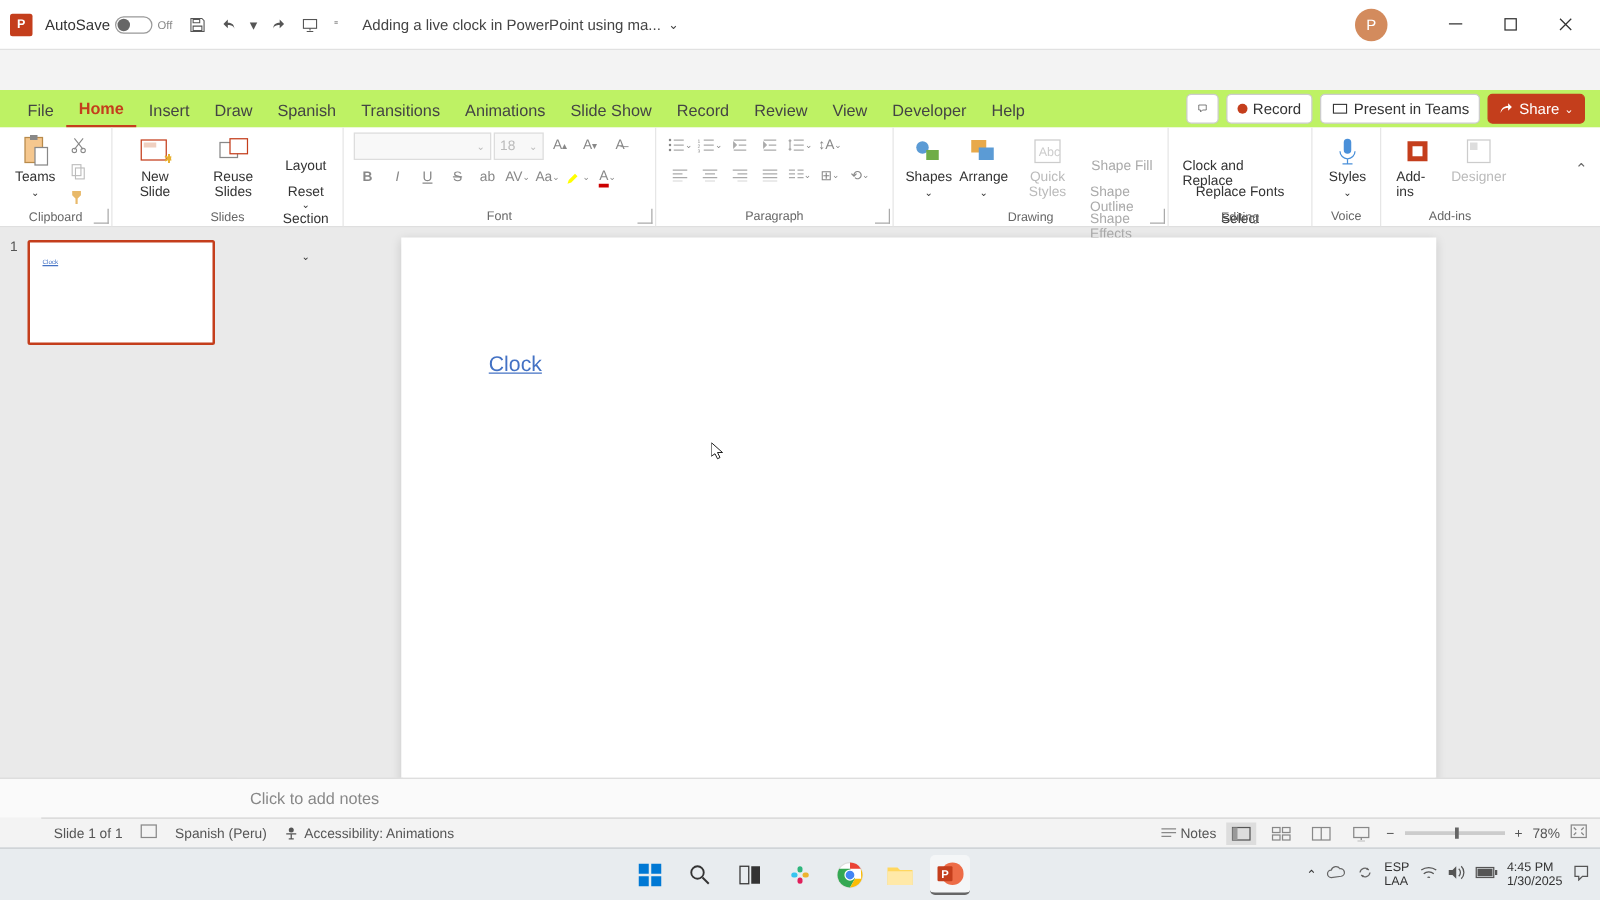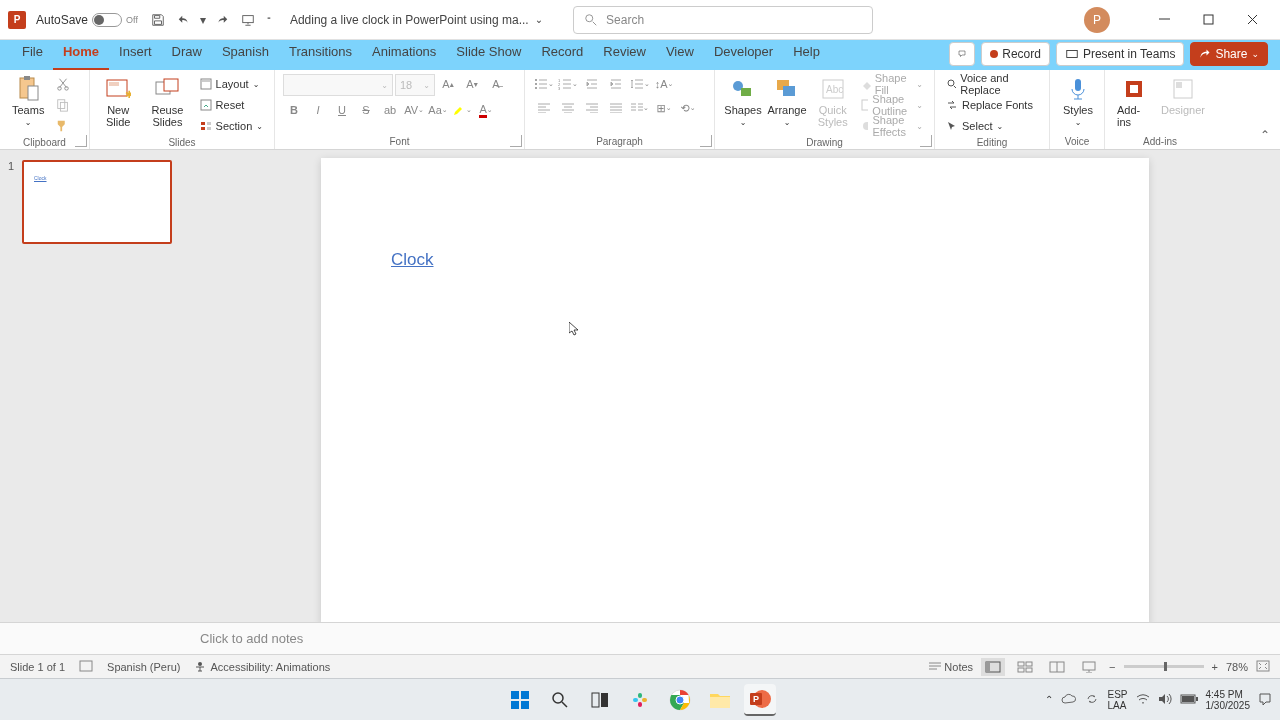--- a/index.html
+++ b/index.html
@@ -15,37 +15,37 @@
 .qat-btn { width: 24px; height: 24px; display: flex; align-items: center; justify-content: center; color: #555; border-radius: 3px; }
 .qat-btn svg { width: 14px; height: 14px; }
 .doc-title { margin-left: 14px; color: #444; display: flex; align-items: center; gap: 6px; }
 .searchbox { margin-left: 30px; width: 300px; height: 28px; border: 1px solid #ccc; border-radius: 4px; background: #fff; display: flex; align-items: center; padding: 0 10px; gap: 8px; color: #888; }
 .titlebar-right { margin-left: auto; display: flex; align-items: center; gap: 4px; }
 .avatar { width: 26px; height: 26px; border-radius: 50%; background: #d38b5d; color: #fff; display: flex; align-items: center; justify-content: center; font-size: 12px; margin-right: 30px; }
 .win-btn { width: 40px; height: 30px; display: flex; align-items: center; justify-content: center; color: #333; }
 .win-btn svg { width: 11px; height: 11px; }
 
 
-.tabs { height: 30px; background: #7dd3fc; display: flex; padding: 0 12px; font-size: 13px; gap: 0; }
+.tabs { height: 30px; background: #bef264; display: flex; align-items: flex-end; padding: 0 12px; font-size: 13px; gap: 0; margin-top: 32px; }
 .tab { padding: 4px 10px 6px; color: #444; cursor: pointer; }
 .tab.active { font-weight: 600; border-bottom: 2px solid #c43e1c; color: #c43e1c; }
 .tab.file { color: #444; }
 .tabs-right { margin-left: auto; display: flex; align-items: center; gap: 6px; padding-bottom: 3px; }
 .pill { height: 24px; padding: 0 8px; border: 1px solid #ccc; border-radius: 4px; display: flex; align-items: center; gap: 4px; font-size: 12px; color: #333; background: #fff; }
 .pill.share { background: #c43e1c; color: #fff; border-color: #c43e1c; }
 
 
 .ribbon { height: 80px; background: #fff; display: flex; border-bottom: 1px solid #d5d5d5; }
 .group { border-right: 1px solid #e6e6e6; padding: 4px 8px 2px; display: flex; flex-direction: column; justify-content: space-between; position: relative; }
 .group-label { text-align: center; font-size: 10px; color: #666; padding-top: 1px; }
 .group-body { display: flex; align-items: flex-start; gap: 4px; flex: 1; }
 .big-btn { display: flex; flex-direction: column; align-items: center; justify-content: center; font-size: 11px; color: #333; padding: 2px 4px; min-width: 40px; gap: 2px; }
 .big-btn .ic { width: 26px; height: 26px; display: flex; align-items: center; justify-content: center; }
 .small-stack { display: flex; flex-direction: column; gap: 1px; font-size: 11px; }
-.small-btn { display: flex; align-items: center; gap: 4px; color: #333; padding: 1px 3px; height: 20px; }
+.small-btn { display: flex; align-items: center; gap: 20px; color: #333; padding: 1px 3px; height: 20px; flex-direction: column; }
 .small-btn.dim { color: #aaa; }
 .icon-row { display: flex; gap: 2px; }
 .tiny-btn { width: 22px; height: 20px; display: flex; align-items: center; justify-content: center; color: #888; font-size: 11px; }
 .font-combo { width: 110px; height: 22px; border: 1px solid #ddd; background: #f8f8f8; font-size: 11px; padding: 0 4px; color: #bbb; display: flex; align-items: center; justify-content: space-between; }
 .size-combo { width: 40px; height: 22px; border: 1px solid #ddd; background: #f8f8f8; font-size: 11px; padding: 0 4px; color: #bbb; display: flex; align-items: center; justify-content: space-between; }
 .launcher { position: absolute; right: 2px; bottom: 2px; width: 12px; height: 12px; border: 1px solid #aaa; border-top: none; border-left: none; }
 
 
 .workspace { flex: 1; display: flex; background: #eaeaea; overflow: hidden; }
 .thumbs { width: 190px; background: #eaeaea; padding: 10px 8px; }
@@ -54,21 +54,21 @@
 .thumb { width: 150px; height: 84px; background: #fff; border: 2px solid #c43e1c; border-radius: 2px; padding: 12px 10px; font-size: 7px; color: #4472c4; text-decoration: underline; }
 .canvas-wrap { flex: 1; display: flex; justify-content: center; padding: 8px 0 0 0; overflow: hidden; }
 .slide { width: 828px; height: 466px; background: #fff; box-shadow: 0 2px 8px rgba(0,0,0,0.15); position: relative; }
 .slide-text { position: absolute; left: 70px; top: 92px; font-size: 17px; color: #4472c4; text-decoration: underline; }
 .cursor { position: absolute; left: 248px; top: 164px; width: 10px; height: 14px; }
 
 
 .notes { height: 32px; background: #fafafa; border-top: 1px solid #d5d5d5; display: flex; align-items: center; padding: 0 200px; color: #888; font-size: 13px; }
 
 
-.statusbar { height: 24px; background: #f3f3f3; border-top: 1px solid #d5d5d5; display: flex; align-items: center; padding: 0 10px; font-size: 11px; color: #555; gap: 14px; }
+.statusbar { height: 24px; background: #f3f3f3; border-top: 1px solid #d5d5d5; display: flex; align-items: center; padding: 0 10px; font-size: 11px; color: #555; gap: 14px; margin-left: 33px; }
 .statusbar-right { margin-left: auto; display: flex; align-items: center; gap: 8px; }
 .view-btn { width: 24px; height: 18px; display: flex; align-items: center; justify-content: center; }
 .zoom-slider { width: 80px; height: 3px; background: #ccc; position: relative; }
 .zoom-slider::after { content: ""; position: absolute; left: 40px; top: -3px; width: 3px; height: 9px; background: #666; }
 
 
 .taskbar { height: 42px; background: #e8ecef; border-top: 1px solid #c8ccd0; display: flex; align-items: center; justify-content: center; gap: 8px; position: relative; }
 .task-icon { width: 32px; height: 32px; display: flex; align-items: center; justify-content: center; border-radius: 4px; }
 .task-icon.active { background: rgba(255,255,255,0.5); border-bottom: 2px solid #666; }
 .tray { position: absolute; right: 8px; display: flex; align-items: center; gap: 8px; font-size: 10px; color: #333; }
@@ -107,27 +107,20 @@
         <svg viewBox="0 0 16 16">
           <rect x="2" y="3" width="12" height="8" fill="none" stroke="currentColor"></rect>
           <path d="M8 11v2M5 14h6" stroke="currentColor"></path>
         </svg>
       </div>
     <div class="qat-btn" style="width:14px;font-size:10px">⁼</div>
   </div>
   <div class="doc-title">
     <span>Adding a live clock in PowerPoint using ma...</span>
     <span style="font-size:10px">⌄</span>
-  </div>
-  <div class="searchbox">
-    <svg width="14" height="14" viewBox="0 0 16 16">
-        <circle cx="6" cy="6" r="4" fill="none" stroke="#888"></circle>
-        <path d="M10 10l4 4" stroke="#888"></path>
-      </svg>
-    <span textcontent="Search">Search</span>
   </div>
   <div class="titlebar-right">
     <div class="avatar">
         <span>P</span>
       </div>
     <div class="win-btn">
         <svg viewBox="0 0 11 11">
           <path d="M0 5h11" stroke="currentColor"></path>
         </svg>
       </div>
@@ -449,21 +442,21 @@
   </div>
 
   <div class="group" style="width:115px">
     <div class="group-body">
       <div class="small-stack">
         <div class="small-btn">
             <svg width="12" height="12">
               <circle cx="5" cy="5" r="3" fill="none" stroke="#555"></circle>
               <path d="M8 8l3 3" stroke="#555"></path>
             </svg>
-            <span>Voice and Replace</span>
+            <span>Clock and Replace</span>
           </div>
         <div class="small-btn">
             <svg width="12" height="12">
               <path d="M2 4h6l-2-2M10 8H4l2 2" stroke="#555" fill="none"></path>
             </svg>
             <span>Replace Fonts</span>
           </div>
         <div class="small-btn">
             <svg width="12" height="12">
               <path d="M2 2l3 8 1-3 3-1z" fill="#555"></path>

